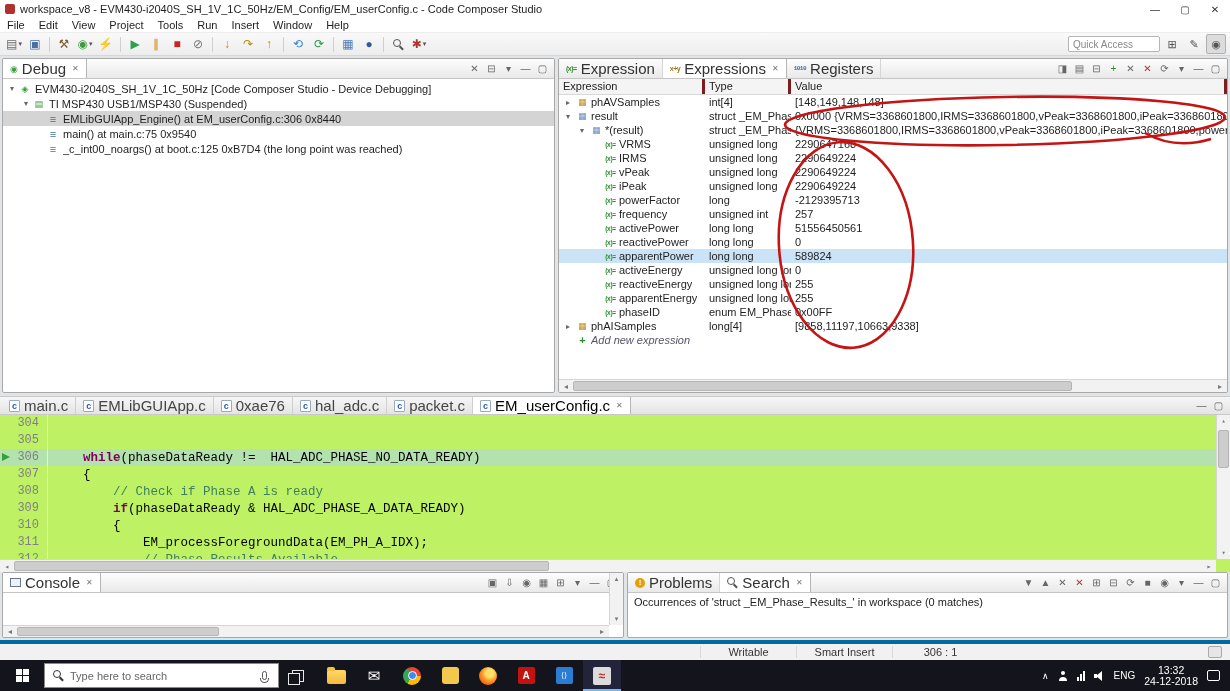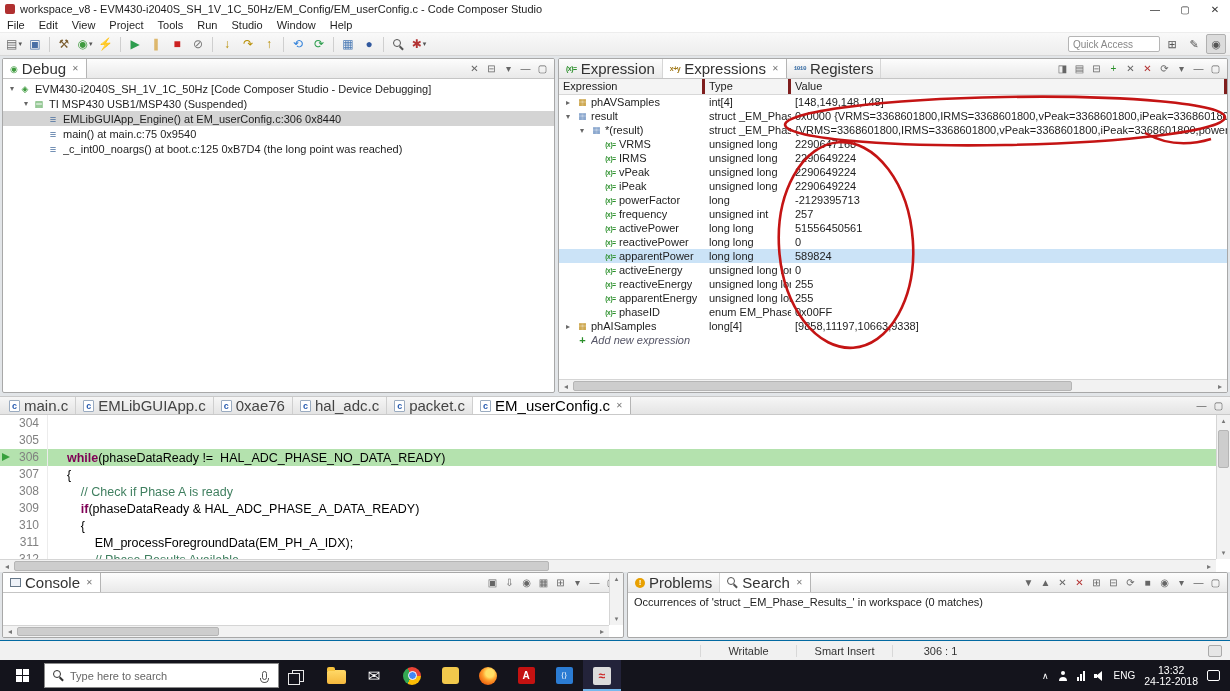--- a/index.html
+++ b/index.html
@@ -100,34 +100,34 @@
 .console-vscroll{top:0;bottom:12px}
 .console-hscroll{right:14px;height:12px}
 
 
 .annot-svg{position:absolute;left:0;top:0;z-index:6;pointer-events:none}
 
 
 .editor-tabbar{height:19px;flex:none;display:flex;align-items:stretch;background:linear-gradient(#f6f6f6,#e4e4e4);border-top:1px solid #c9c9c9;border-bottom:1px solid #c9c9c9;padding-left:2px}
 .etab{display:flex;align-items:center;gap:4px;padding:0 7px;border-right:1px solid #cfcfcf;color:#444;white-space:nowrap}
 .etab.active{background:#fff;color:#000;border-right:1px solid #b5b5b5}
-.editor-body{height:157px;flex:none;position:relative;background:#ffffff;overflow:hidden;font-family:Liberation Sans, sans-serif;font-size:12.5px}
+.editor-body{height:157px;flex:none;position:relative;background:#bef264;overflow:hidden;font-family:Liberation Mono, monospace;font-size:12.5px}
 #code-lines{position:absolute;left:0;top:0;right:14px}
 .code-line{height:17px;display:flex;align-items:center;white-space:pre}
 .code-line.current{background:#b4e2ae}
 .marker-col{width:14px;flex:none;height:100%;position:relative}
 .ip-arrow{position:absolute;left:2px;top:4px;width:0;height:0;border-top:4.5px solid transparent;border-bottom:4.5px solid transparent;border-left:8px solid #37a03c}
 .gutter{width:34px;flex:none;text-align:right;padding-right:8px;color:#808080;font-size:12px;border-right:1px solid #ececec;height:100%;line-height:17px}
 .code-text{padding-left:5px}
 .tok-comment{color:#3f7f5f}
 .tok-keyword{color:#7f0055;font-weight:bold}
 .tok-plain{color:#000}
 
 
-.statusbar{height:20px;flex:none;background:#f1f1f1;border-top:1px solid #0369a1;display:flex;align-items:center;font-size:11px;color:#333}
+.statusbar{height:20px;flex:none;background:#f1f1f1;border-top:4px solid #0369a1;display:flex;align-items:center;font-size:11px;color:#333}
 .sb-spacer{width:700px;flex:none}
 .sb-cell{width:96px;flex:none;text-align:center;border-left:1px solid #d8d8d8}
 .sb-fill{flex:1}
 .sb-icon{width:14px;height:12px;border:1px solid #aaa;border-radius:2px;margin-right:8px;background:#e6e6e6;flex:none}
 
 
 .taskbar{height:31px;flex:none;background:#14141c;display:flex;align-items:stretch;color:#fff}
 .tb-app{width:38px;display:flex;align-items:center;justify-content:center;position:relative;flex:none}
 .tb-app.start{width:44px}
 .tb-app.active{background:#23233a;box-shadow:inset 0 -2px 0 #76b9ed}
@@ -182,21 +182,21 @@
       </div>
   </div>
 
   <div class="menubar" id="menubar">
       <div class="menu-item">File</div>
       <div class="menu-item">Edit</div>
       <div class="menu-item">View</div>
       <div class="menu-item">Project</div>
       <div class="menu-item">Tools</div>
       <div class="menu-item">Run</div>
-      <div class="menu-item">Studio</div>
+      <div class="menu-item">Insert</div>
       <div class="menu-item">Window</div>
       <div class="menu-item">Help</div>
     </div>
 
   <div class="toolbar" id="toolbar">
       <div class="tb-btn">
         <span class="tb-glyph" style="color: rgb(107, 107, 107);">▤</span>
         <span class="tb-dd">▾</span>
       </div>
       <div class="tb-btn">

